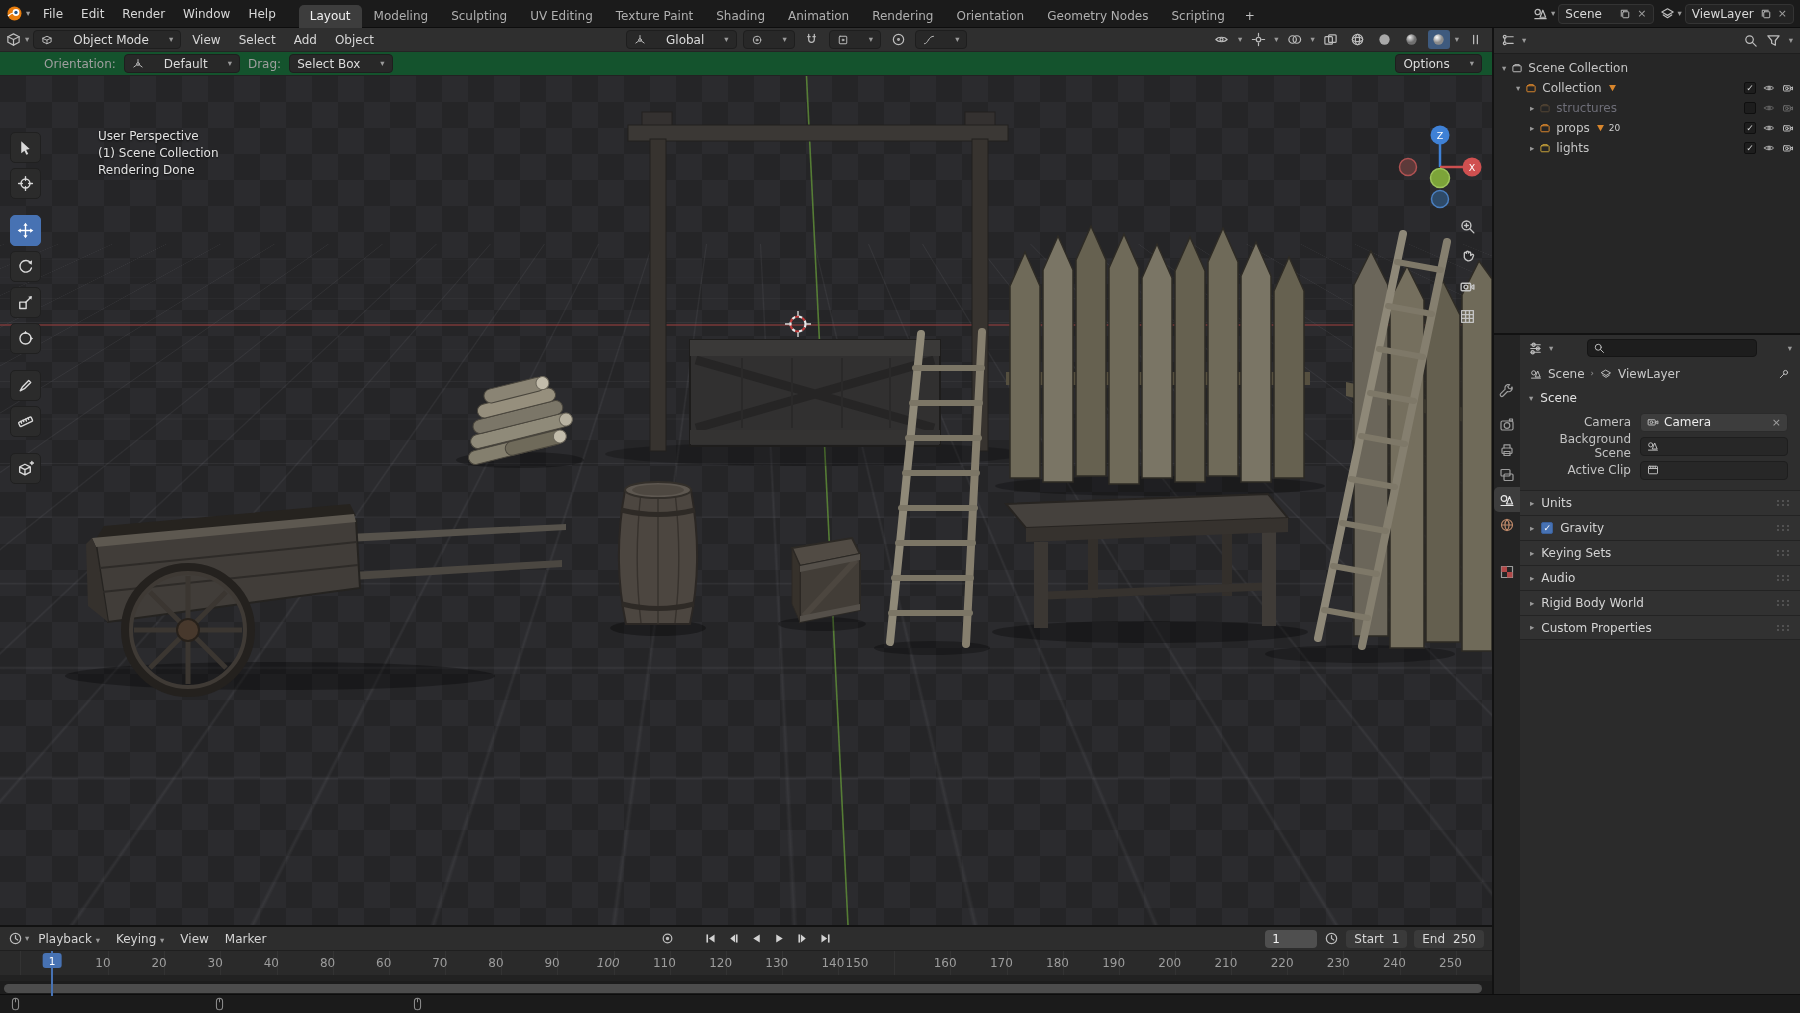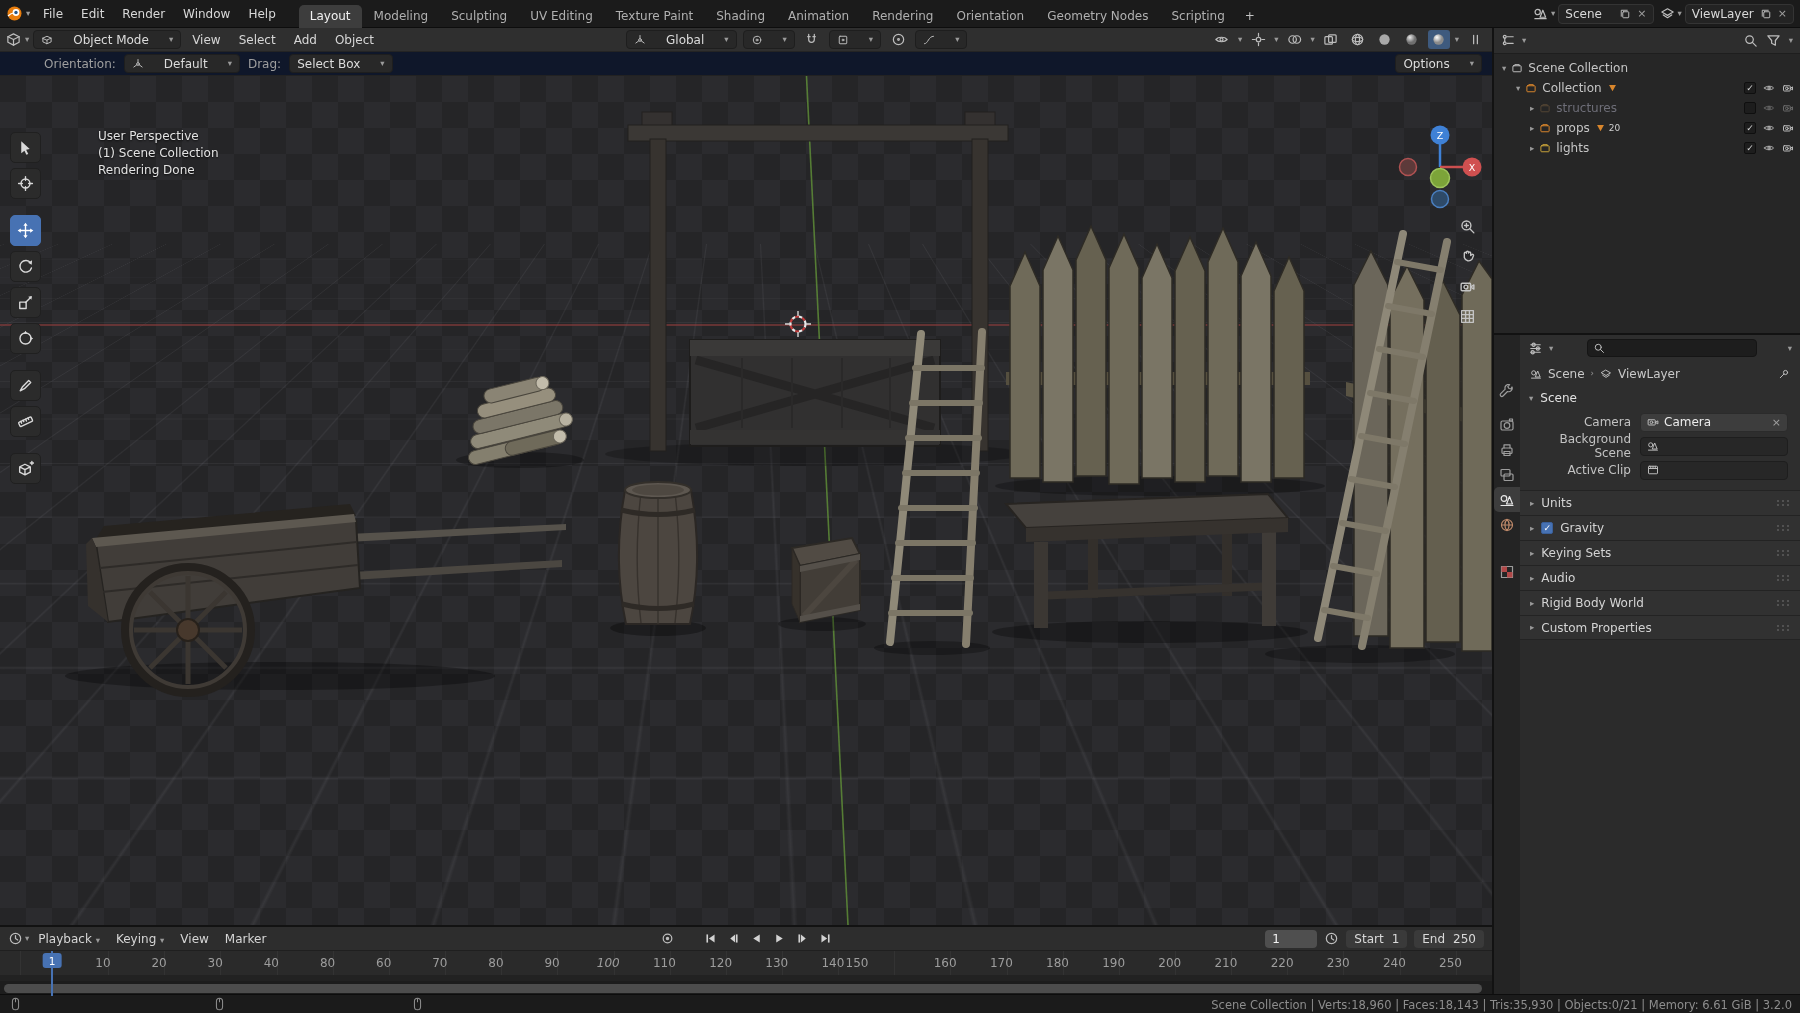--- a/index.html
+++ b/index.html
@@ -31,21 +31,21 @@
 
   
   .viewport-region { position:absolute; top:28px; left:0; width:1492px; bottom:88px; overflow:hidden; background:#28282a; }
   .timeline { position:absolute; left:0; bottom:19px; width:1492px; height:69px; background:#262626; border-top:2px solid #121212; }
   .right-col { position:absolute; top:28px; right:0; width:308px; bottom:19px; border-left:2px solid #121212; display:flex; flex-direction:column; }
   .statusbar { position:absolute; bottom:0; left:0; right:0; height:19px; background:#1b1b1b; border-top:1px solid #0d0d0d; }
 
   
   .vp-h1 { position:absolute; top:0; left:0; right:0; height:24px; background:#2f2f2f; display:flex;
            align-items:center; gap:4px; padding:0 6px; z-index:10; border-bottom:1px solid #242424; }
-  .vp-h2 { position:absolute; top:24px; left:0; right:0; height:24px; background:#0f172a; display:flex;
+  .vp-h2 { position:absolute; top:24px; left:0; right:0; height:24px; background:#14532d; display:flex;
            align-items:center; gap:8px; padding:0 10px 0 44px; z-index:10; border-bottom:1px solid #222; }
   .dd { background:#282828; border:1px solid #1e1e1e; border-radius:4px; height:19px; padding:0 7px;
         display:flex; align-items:center; gap:20px; color:#dcdcdc; }
   .hmenu { padding:0 7px; color:#d6d6d6; }
   .vcenter { position:absolute; left:626px; display:flex; align-items:center; gap:6px; }
   .vright { margin-left:auto; display:flex; align-items:center; gap:5px; }
   .icobtn { width:22px; height:19px; display:flex; align-items:center; justify-content:center; border-radius:3px; }
   .icobtn.active { background:#3e5a7e; }
   .lbl { color:#9f9f9f; }
 
@@ -1098,16 +1098,15 @@
           <rect x="2.5" y="1.5" width="7" height="13" rx="3.5"></rect>
           <line x1="6" y1="1.5" x2="6" y2="6"></line>
         </svg>
     </div>
     <div class="sb-ico" style="left:412px">
       <svg viewBox="0 0 12 16">
           <rect x="2.5" y="1.5" width="7" height="13" rx="3.5"></rect>
           <line x1="6" y1="1.5" x2="6" y2="6"></line>
         </svg>
     </div>
-    <div class="sb-text">Scene Collection | Verts:18,960 | Faces:18,143 | Tris:35,930 | Objects:0/21 | Memory: 6.61 GiB | 3.2.0</div>
   </div>
 
 </div>
 
 </body></html>

